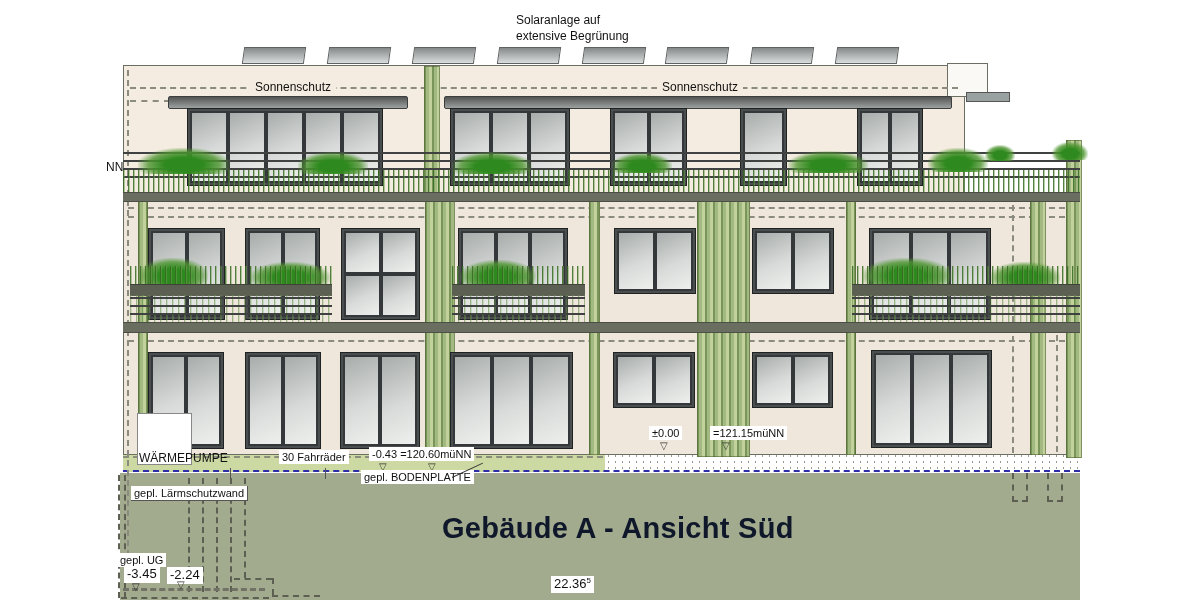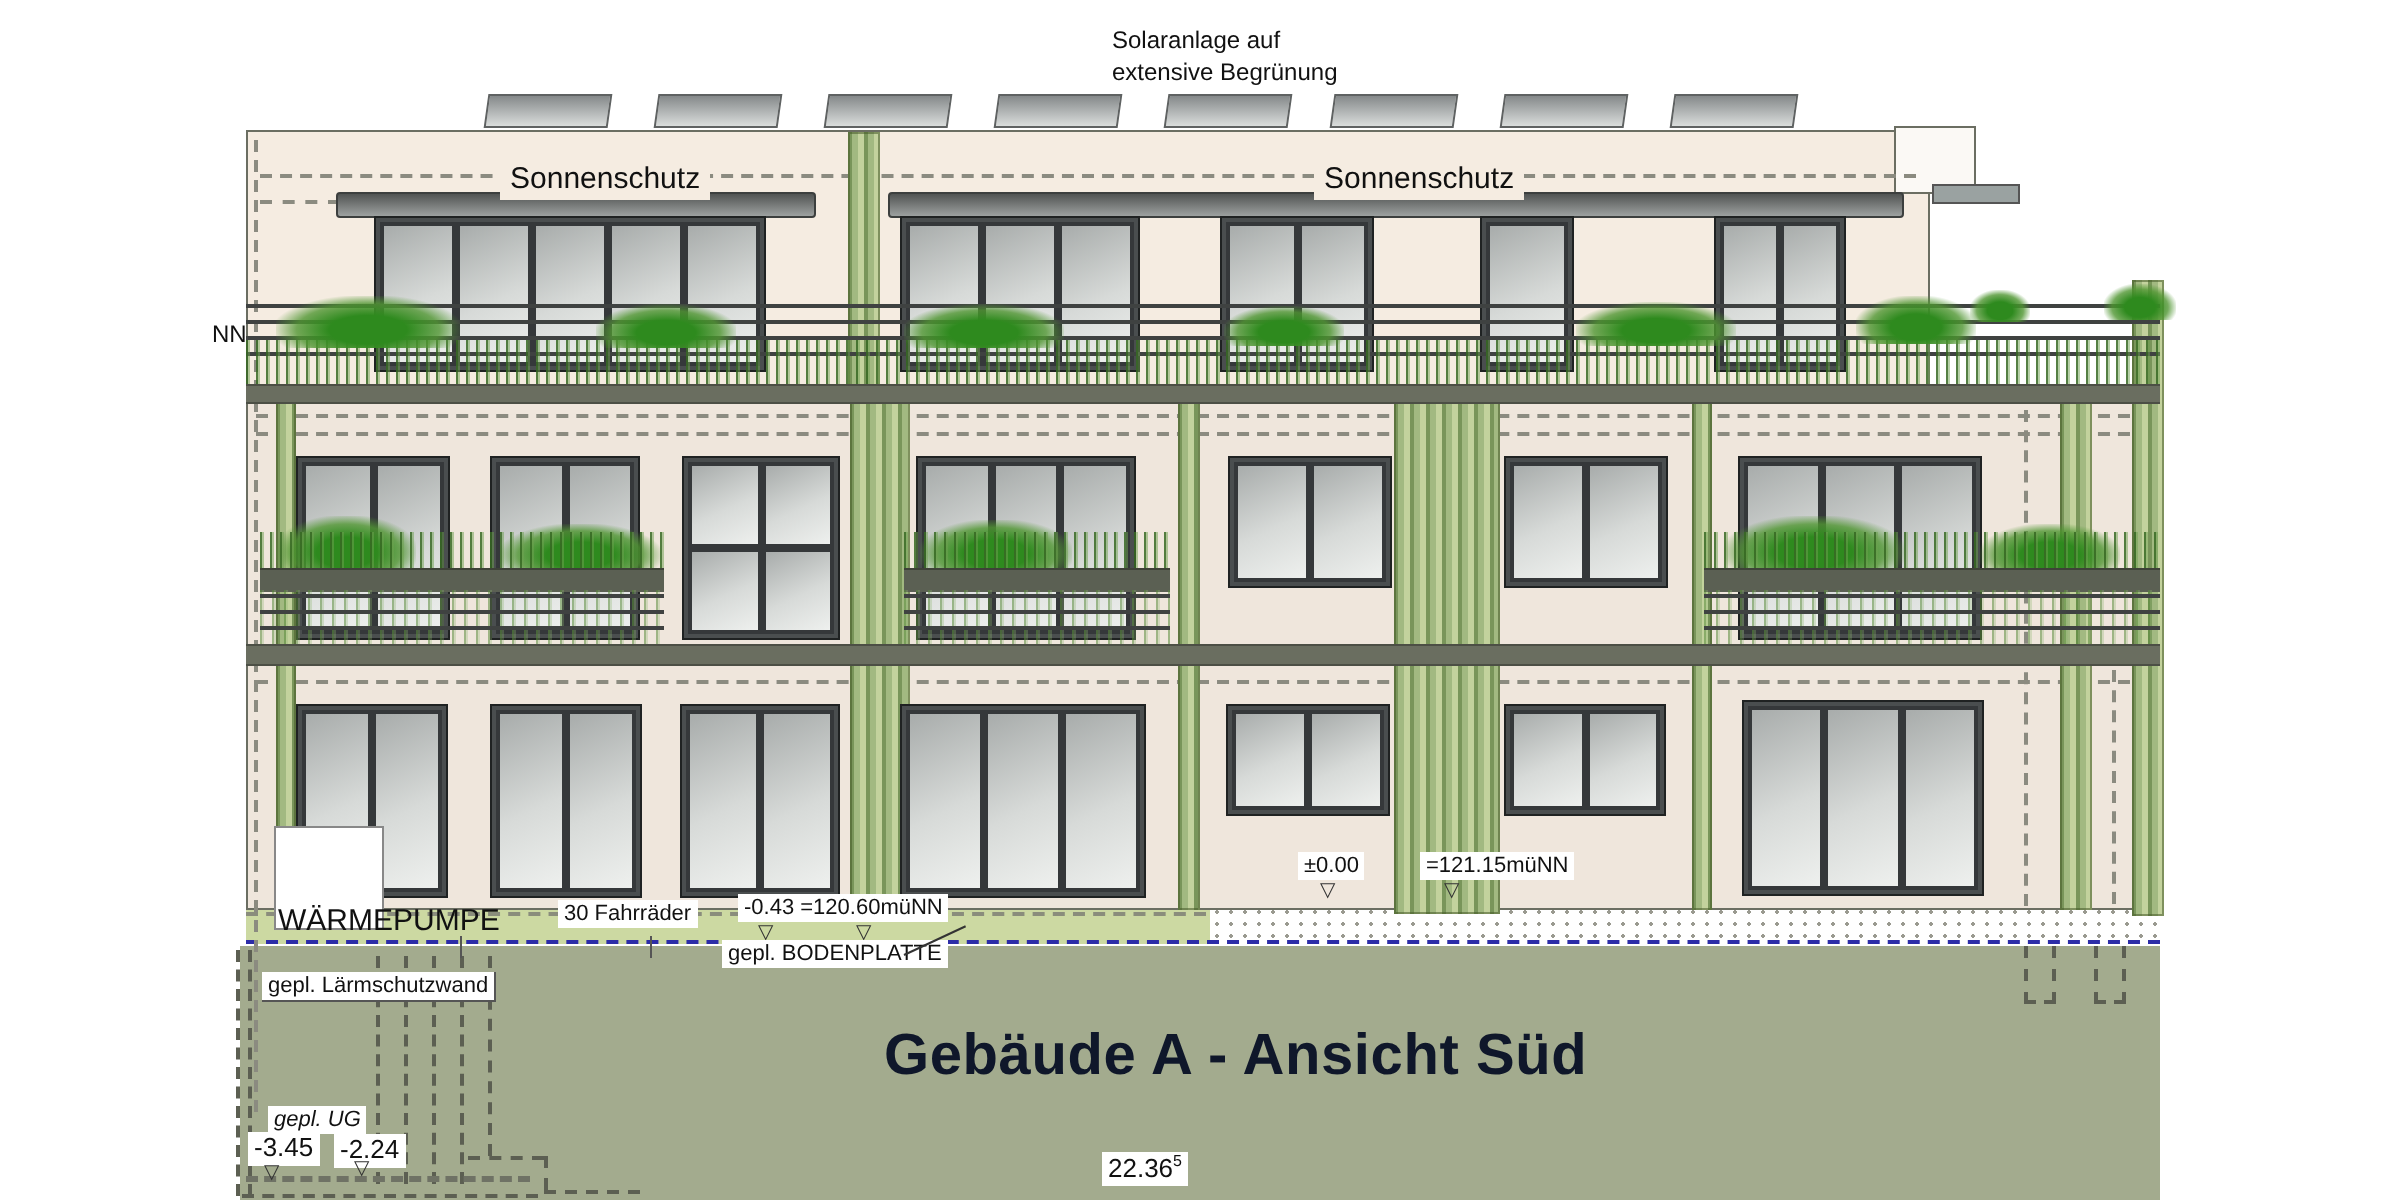--- a/index.html
+++ b/index.html
@@ -36,21 +36,21 @@
   .dashbox{position:absolute;border:2px dashed #5c5f52;box-sizing:border-box;}
   .bluedash{position:absolute;border-top:2px dashed #2d2da8;height:0;}
   .thindark{position:absolute;background:#555;}
   
   .ground{position:absolute;background:#a3ab8e;}
   .band{position:absolute;background:#ccd9a2;border-top:1px solid #7a7d6d;box-sizing:border-box;}
   .plate{position:absolute;background:#fff;background-image:radial-gradient(circle,#9a9a90 .8px,rgba(0,0,0,0) 1px);
          background-size:7px 6px;border-top:1px solid #777;box-sizing:border-box;}
   
   .lbl{position:absolute;background:#fff;font-size:11px;line-height:1.3;padding:0 3px;white-space:nowrap;}
-  .plain{position:absolute;font-size:15px;line-height:1.3;white-space:nowrap;}
+  .plain{position:absolute;font-size:12px;line-height:1.3;white-space:nowrap;}
   .onwall{background:#f5ece1;}
   .tri{position:absolute;font-size:10px;line-height:1;color:#333;}
   .title{position:absolute;font-weight:bold;font-size:29px;color:#0f172a;letter-spacing:.3px;}
   .leader{position:absolute;height:1px;background:#333;transform-origin:left center;}
   sup{font-size:8px;}
 </style>
 </head>
 <body>
 
 <div class="scene">
@@ -229,21 +229,21 @@
   <div class="dashh" style="left:234px;top:578px;width:38px;border-color:#5c5f52;"></div>
   <div class="dashv2" style="left:272px;top:578px;height:17px;"></div>
   <div class="dashh" style="left:272px;top:595px;width:48px;border-color:#5c5f52;"></div>
   <div class="dashh" style="left:123px;top:588px;width:142px;border-top:3px dashed #6f7265;"></div>
   <div class="dashh" style="left:121px;top:597px;width:148px;border-color:#5c5f52;"></div>
   <div class="dashbox" style="left:1012px;top:473px;width:16px;height:29px;border-top:none;"></div>
   <div class="dashbox" style="left:1047px;top:473px;width:16px;height:29px;border-top:none;"></div>
   <div class="thindark" style="left:230px;top:468px;width:1px;height:11px;"></div>
   <div class="thindark" style="left:325px;top:468px;width:1px;height:11px;"></div>
 
-  <div class="plain" style="left:516px;top:13px;font-size:12px;margin-left:40px;">
+  <div class="plain" style="left:516px;top:13px;font-size:12px;">
     <span>Solaranlage auf</span><br>
     <span>extensive Begrünung</span>
   </div>
   <div class="plain onwall" style="left:250px;top:80px;padding:0 5px;">Sonnenschutz</div>
   <div class="plain onwall" style="left:657px;top:80px;padding:0 5px;">Sonnenschutz</div>
   <div class="plain" style="left:106px;top:160px;font-size:12px;">NN</div>
 
   <div class="plain" style="left:139px;top:451px;">WÄRMEPUMPE</div>
   <div class="lbl" style="left:279px;top:450px;">30 Fahrräder</div>
   <div class="lbl" style="left:369px;top:447px;">-0.43 =120.60müNN</div>
@@ -251,21 +251,21 @@
   <div class="tri" style="left:428px;top:462px;">▽</div>
   <div class="lbl" style="left:361px;top:470px;">gepl. BODENPLATTE</div>
   <div class="leader" style="left:452px;top:477px;width:34px;transform:rotate(-25deg);"></div>
 
   <div class="lbl" style="left:649px;top:426px;">±0.00</div>
   <div class="lbl" style="left:710px;top:426px;text-align:center;">=121.15müNN</div>
   <div class="tri" style="left:660px;top:441px;">▽</div>
   <div class="tri" style="left:722px;top:441px;">▽</div>
 
   <div class="lbl" style="left:131px;top:486px;border-bottom:1px solid #555;border-right:1px solid #555;">gepl. Lärmschutzwand</div>
-  <div class="lbl" style="left:134px;top:553px;font-style:italic;">gepl. UG</div>
+  <div class="lbl" style="left:117px;top:553px;">gepl. UG</div>
   <div class="lbl" style="left:124px;top:566px;font-size:13px;">-3.45</div>
   <div class="lbl" style="left:167px;top:567px;font-size:13px;">-2.24</div>
   <div class="tri" style="left:132px;top:582px;">▽</div>
   <div class="tri" style="left:177px;top:580px;">▽</div>
 
   <div class="title" style="left:442px;top:512px;">Gebäude A - Ansicht Süd</div>
 
   <div class="lbl" style="left:551px;top:576px;font-size:13px;">
     <span>22.36</span><sup>5</sup>
   </div>

